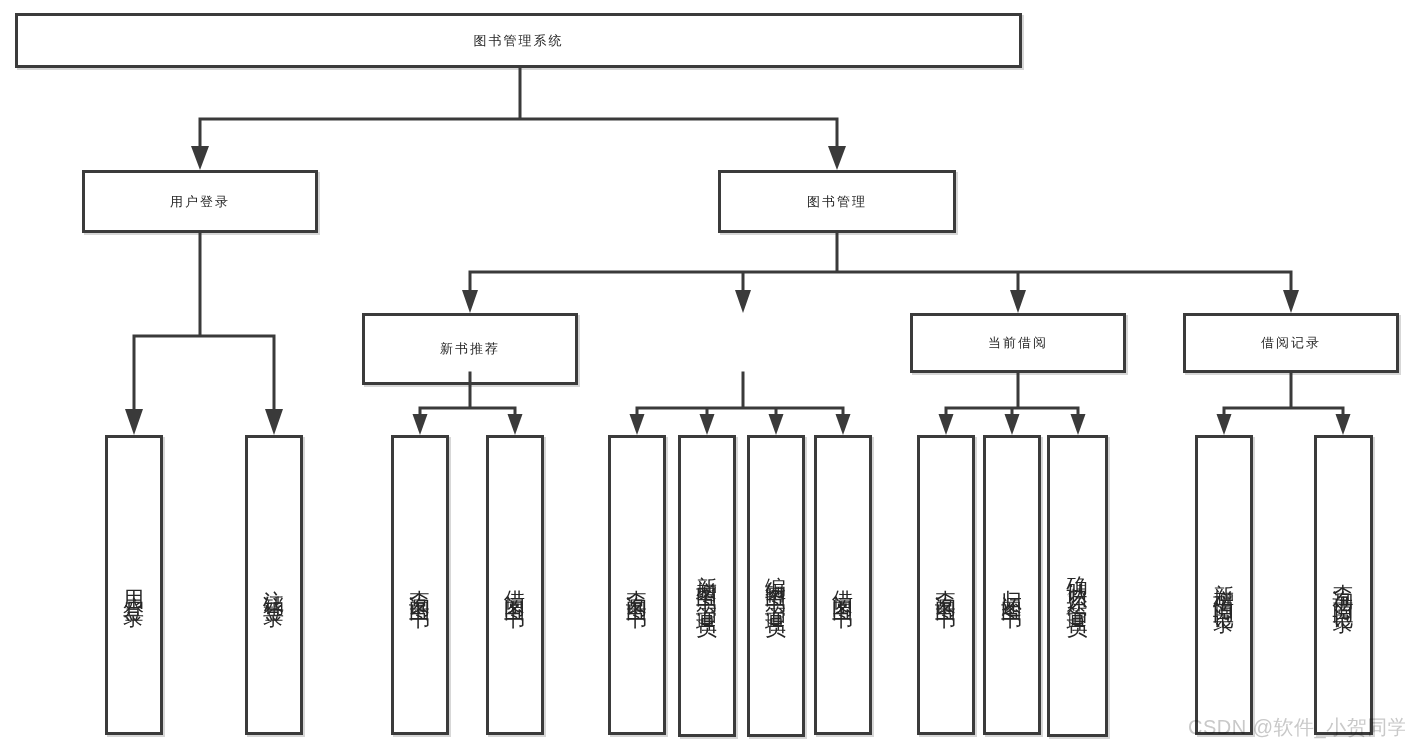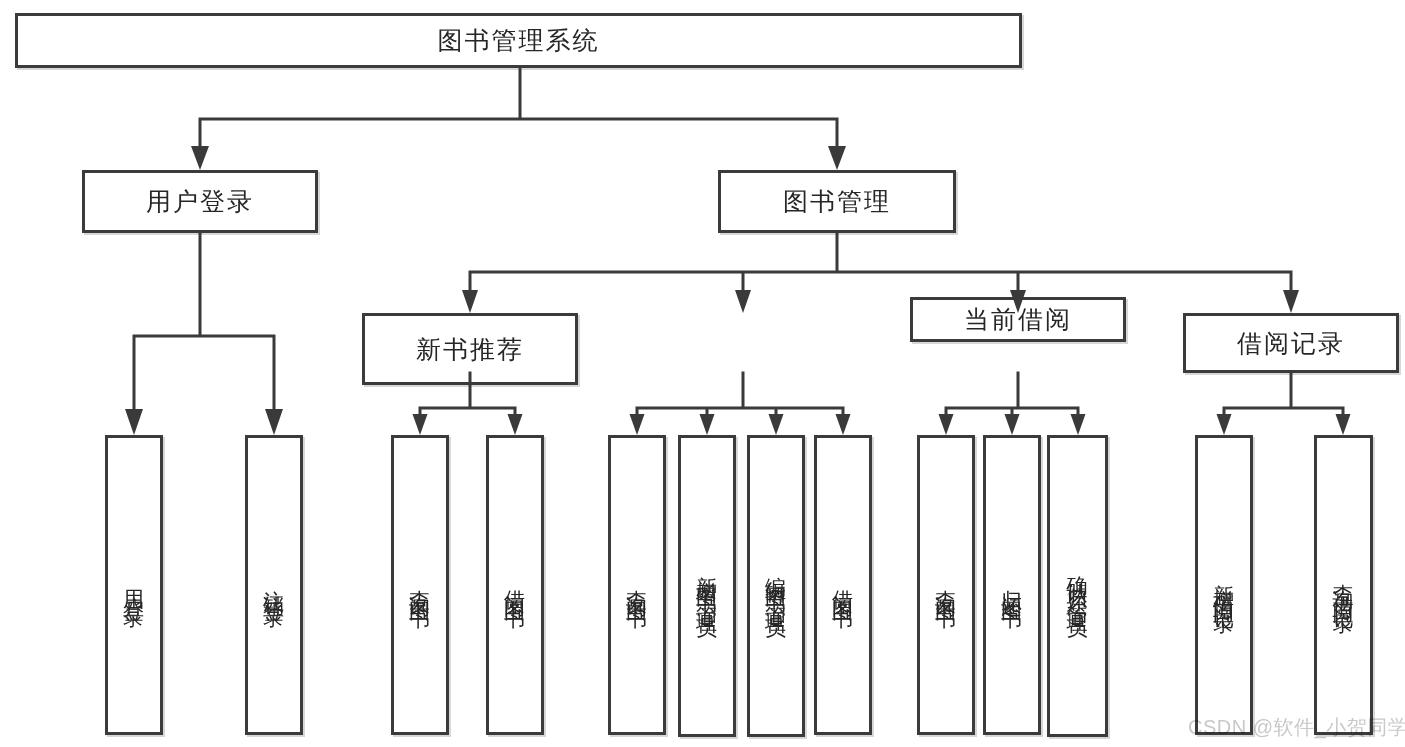--- a/index.html
+++ b/index.html
@@ -24,21 +24,21 @@
     border: 3px solid #3b3b3b;
     box-shadow: 2px 2px 0 rgba(150,150,150,0.38);
     display: flex;
     align-items: center;
     justify-content: center;
     color: #262626;
     z-index: 1;
     text-align: center;
   }
   .node.h {
-    font-size: 25px;
+    font-size: 13px;
     letter-spacing: 2px;
     white-space: nowrap;
   }
   .node.v {
     writing-mode: vertical-rl;
     font-size: 21px;
     letter-spacing: 6px;
     line-height: 1;
   }
   .node.v span {
@@ -113,21 +113,21 @@
     </div>
     <div class="node h" style="left: 82px; top: 170px; width: 236px; height: 63px; border-color: rgb(59, 59, 59); color: rgb(38, 38, 38);">
       <span>用户登录</span>
     </div>
     <div class="node h" style="left: 718px; top: 170px; width: 238px; height: 63px; border-color: rgb(59, 59, 59); color: rgb(38, 38, 38); text-align: right;">
       <span>图书管理</span>
     </div>
     <div class="node h" style="left: 362px; top: 313px; width: 216px; height: 72px; border-color: rgb(59, 59, 59); color: rgb(38, 38, 38);">
       <span>新书推荐</span>
     </div>
-    <div class="node h" style="left: 910px; top: 297px; width: 216px; height: 45px; border-color: rgb(59, 59, 59); color: rgb(38, 38, 38); font-family: Liberation Mono, monospace;">
+    <div class="node h" style="left: 910px; top: 313px; width: 216px; height: 60px; border-color: rgb(59, 59, 59); color: rgb(38, 38, 38); font-family: Liberation Mono, monospace;">
       <span>当前借阅</span>
     </div>
     <div class="node h" style="left: 1183px; top: 313px; width: 216px; height: 60px; border-color: rgb(59, 59, 59); color: rgb(38, 38, 38);">
       <span>借阅记录</span>
     </div>
     <div class="node v" style="left: 105px; top: 435px; width: 58px; height: 300px; border-color: rgb(59, 59, 59); color: rgb(38, 38, 38);">
       <span>用户登录</span>
     </div>
     <div class="node v" style="left: 245px; top: 435px; width: 58px; height: 300px; border-color: rgb(59, 59, 59); color: rgb(38, 38, 38);">
       <span>注销登录</span>

